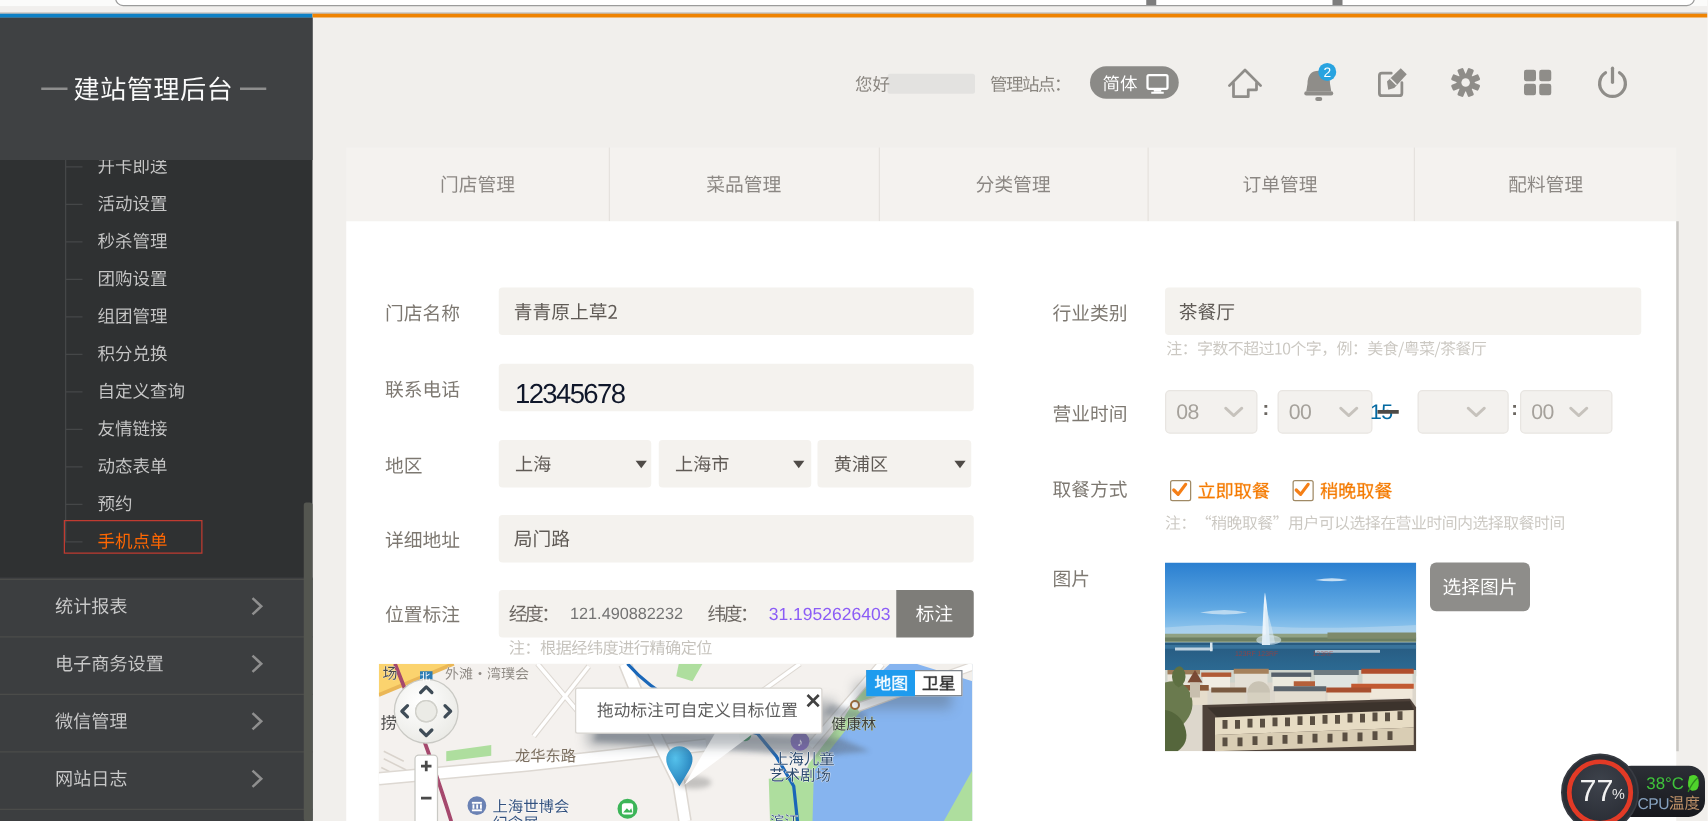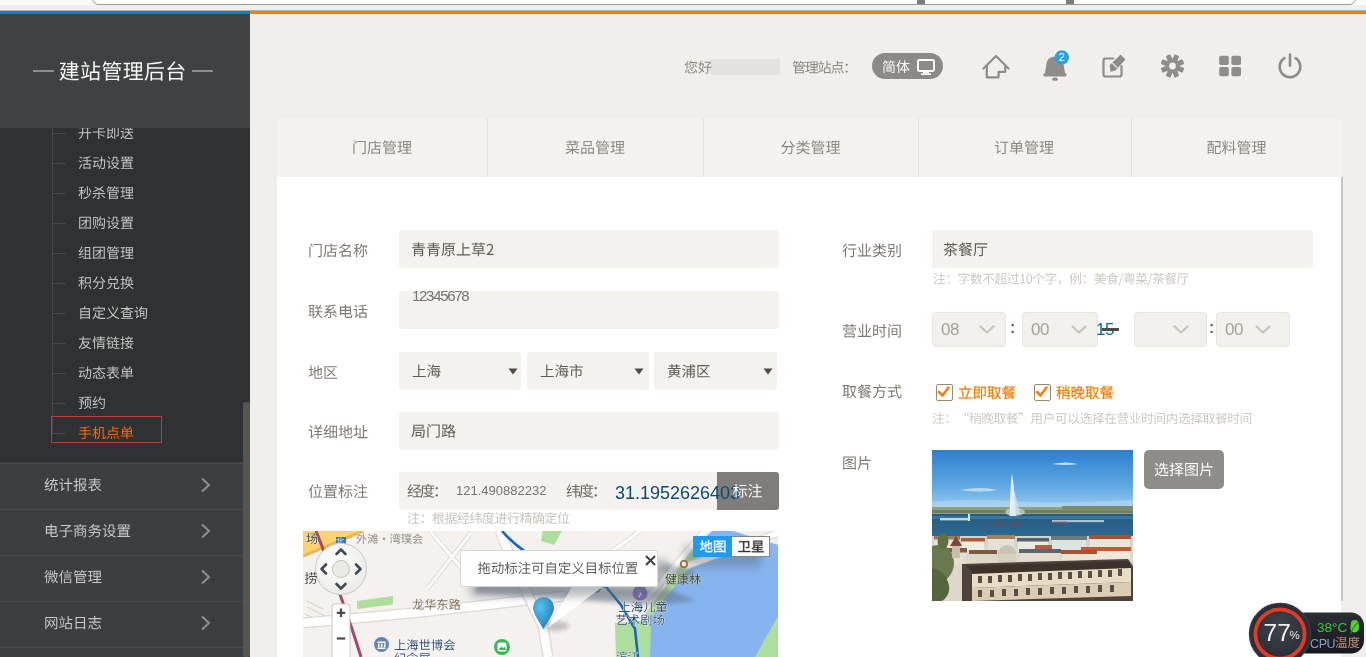--- a/index.html
+++ b/index.html
@@ -93,23 +93,23 @@
 <div class="abs" style="left:527px;top:352px;width:122px;height:38px;background:#f4f2ee;border-radius:3px"></div>
 <div class="abs" style="left:654px;top:352px;width:123px;height:38px;background:#f4f2ee;border-radius:3px"></div>
 <div class="abs" style="left:399px;top:412px;width:380px;height:38px;background:#f4f2ee;border-radius:3px"></div>
 <div class="abs" style="left:399px;top:472px;width:318px;height:38px;background:#f4f2ee;border-radius:3px 0 0 3px"></div>
 <div class="abs" style="left:717px;top:472px;width:62px;height:38px;background:#7e7d79;border-radius:0 3px 3px 0"></div>
 <svg class="abs" width="1366" height="657" style="left:0;top:0;z-index:4">
     <polygon points="508.5,368.5 517.5,368.5 513,374.5" fill="#4f4b47"></polygon>
     <polygon points="634.5,368.5 643.5,368.5 639,374.5" fill="#4f4b47"></polygon>
     <polygon points="763.5,368.5 772.5,368.5 768,374.5" fill="#4f4b47"></polygon>
   </svg>
-<div class="abs" style="left:412px;top:287px;font-size:15px;color:#737373;letter-spacing:-1.3px">12345678</div>
+<div class="abs" style="left:412px;top:302px;font-size:22px;color:#0f172a;letter-spacing:-1.3px">12345678</div>
 <div class="abs" style="left:456px;top:482.5px;font-size:13px;color:#737373;">121.490882232</div>
-<div class="abs" style="left:615px;top:482.5px;font-size:18px;color:#0c4a6e;">31.1952626403</div>
+<div class="abs" style="left:615px;top:482.5px;font-size:14px;color:#8b5cf6;">31.1952626403</div>
 <div class="abs" style="left:932px;top:230px;width:381px;height:38px;background:#f4f2ee;border-radius:3px"></div>
 <div class="abs" style="left:932px;top:312px;width:74px;height:35px;background:#f3f1ee;border:1px solid #e8e5e1;border-radius:4px"></div>
 <div class="abs" style="left:1022px;top:312px;width:76px;height:35px;background:#f3f1ee;border:1px solid #e8e5e1;border-radius:4px"></div>
 <div class="abs" style="left:1134px;top:312px;width:73px;height:35px;background:#f3f1ee;border:1px solid #e8e5e1;border-radius:4px"></div>
 <div class="abs" style="left:1216px;top:312px;width:74px;height:35px;background:#f3f1ee;border:1px solid #e8e5e1;border-radius:4px"></div>
 <div class="abs" style="left:941px;top:320px;font-size:17px;color:#a5a19b;letter-spacing:-0.5px">08</div>
 <div class="abs" style="left:1031px;top:320px;font-size:17px;color:#a5a19b;letter-spacing:-0.5px">00</div>
 <div class="abs" style="left:1096px;top:320px;font-size:17px;color:#0369a1;letter-spacing:-0.5px">15</div>
 <div class="abs" style="left:1225px;top:320px;font-size:17px;color:#a5a19b;letter-spacing:-0.5px">00</div>
 <div class="abs" style="left:1010px;top:319px;font-size:16px;color:#6b6661;font-weight:bold">:</div>

